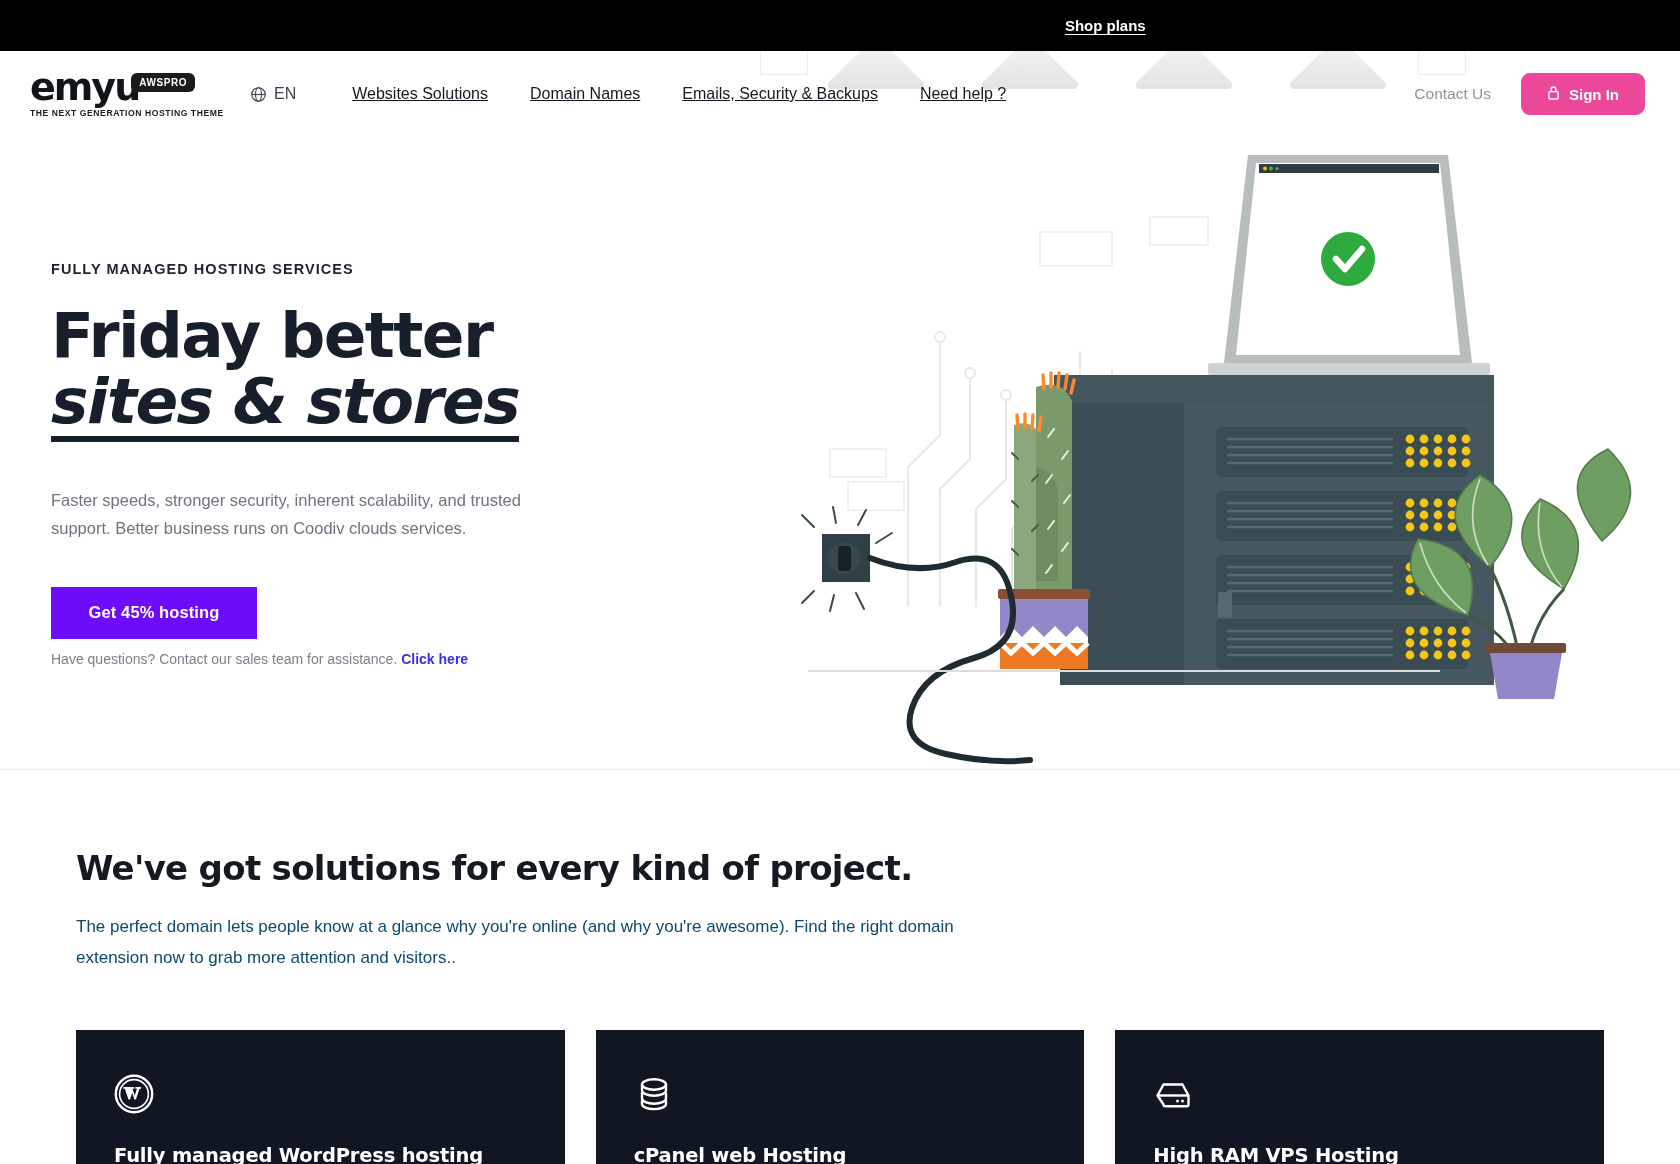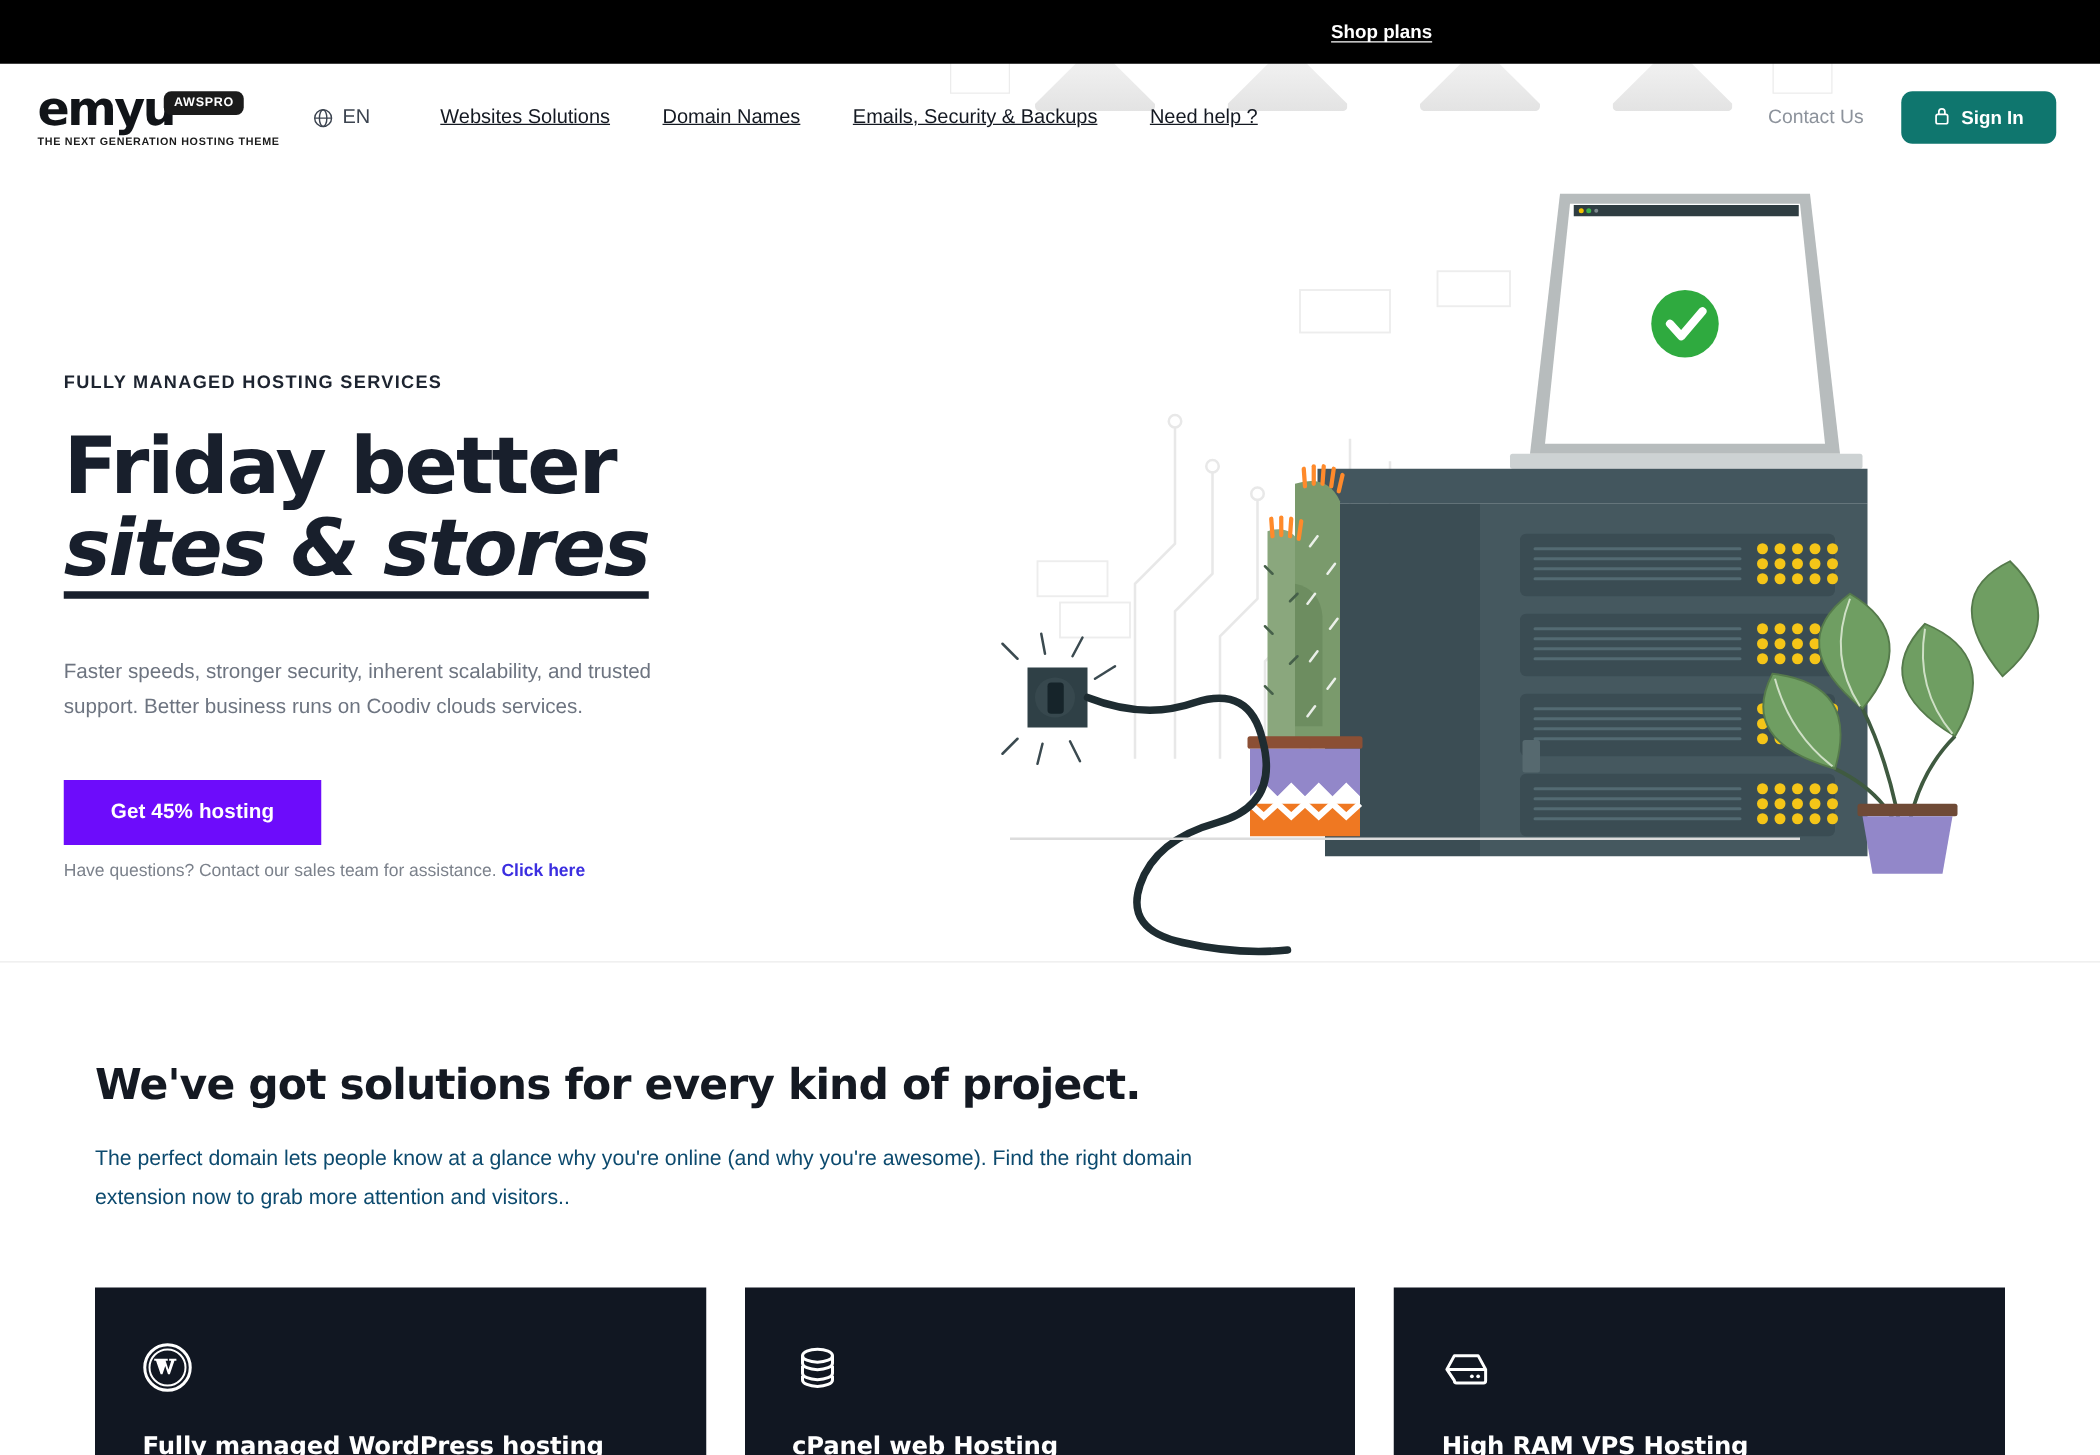--- a/index.html
+++ b/index.html
@@ -129,21 +129,21 @@
     align-items: center;
     gap: 30px;
   }
   .contact-link {
     font-size: 15.5px;
     color: #8d939c;
     cursor: pointer;
     white-space: nowrap;
   }
   .signin-btn {
-    background: #0f766e;
+    background: #ec4899;
     color: #ffffff;
     border: none;
     border-radius: 9px;
     height: 42px;
     padding: 0 26px;
     display: flex;
     align-items: center;
     gap: 9px;
     font-size: 15px;
     font-weight: 700;
@@ -157,21 +157,20 @@
     height: 633px;
     border-bottom: 1px solid #ececec;
     overflow: hidden;
   }
   .hero-copy {
     position: absolute;
     left: 51px;
     top: 124px;
     width: 560px;
     z-index: 6;
-    margin-top: 37px;
   }
   .eyebrow {
     font-size: 14.5px;
     font-weight: 600;
     letter-spacing: 1.05px;
     color: #1d2430;
     margin-bottom: 26px;
   }
   .hero-title {
     font-size: 63px;

